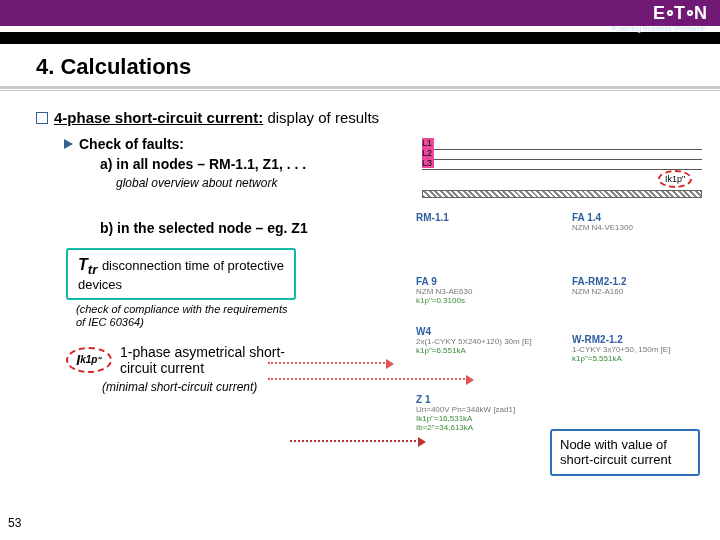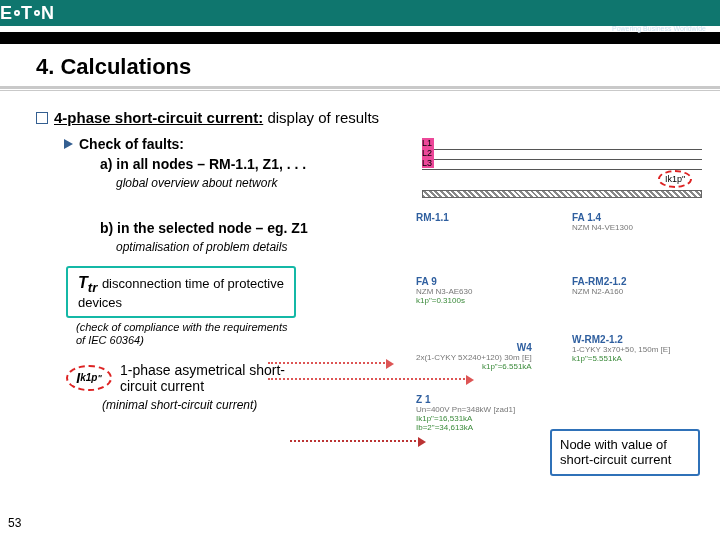--- a/index.html
+++ b/index.html
@@ -1,17 +1,17 @@
 <!DOCTYPE html>
 <html><head>
 <meta charset="utf-8">
 <style>
   * { box-sizing: border-box; margin: 0; padding: 0; }
   body { width: 720px; height: 540px; font-family: Arial, sans-serif; background: #fff; position: relative; overflow: hidden; font-size: 13px; }
-  .topbar { background: #0f766e; height: 26px; display: flex; align-items: center; padding-right: 12px; }
+  .topbar { background: #701a75; height: 26px; display: flex; justify-content: flex-end; align-items: center; padding-right: 12px; }
   .brand { color: #fff; font-weight: bold; font-size: 18px; letter-spacing: 1px; display: flex; align-items: center; }
   .brand .dot { display:inline-block; width:6px;height:6px;border:2px solid #fff;border-radius:50%;margin:0 1px; }
   .tagline { color:#cce0ee; font-size:7px; text-align:right; padding-right:14px; margin-top:-1px;}
   .blackbar { background:#000; height:12px; }
   .title { font-size: 22px; font-weight: bold; padding: 10px 0 4px 36px; }
   .hr1 { border-top: 3px solid #c9c9c9; margin: 2px 0 0 0;}
   .hr2 { border-top: 1px solid #c9c9c9; margin: 1px 0 18px 0;}
   .content { padding: 0 20px 0 36px; position: relative; }
   .bullet-row { display:flex; align-items:center; gap:6px; margin-bottom:10px;}
   .sq-bullet { width:12px;height:12px;border:1.5px solid #345f91; display:inline-block; flex:0 0 auto;}
@@ -74,21 +74,20 @@
     </span>
   </div>
 
   <div class="sub1">
     <span class="tri"></span>
     <span class="subtxt">Check of faults:</span>
   </div>
   <div class="item-a">a) in all nodes – RM-1.1, Z1, . . .</div>
   <div class="note-it">global overview about network</div>
   <div class="item-b">b) in the selected node – eg. Z1</div>
-  <div class="note-it">optimalisation of problem details</div>
 
   <div class="ttr-box">
     <span class="ttr-label">
       <span>T</span><sub class="sub-ttr">tr</sub>
     </span>
     <span> disconnection time of protective   devices</span>
   </div>
   <div class="ttr-chk">(check of compliance with the requirements of IEC 60364)</div>
 
   <div class="ik-row">
@@ -130,21 +129,21 @@
   </div>
   <div class="cell" style="left:4px; top:118px;">
     <div class="dl">FA 9</div>
     <div class="dg">NZM N3-AE630</div>
     <div class="dgreen">k1p"=0.3100s</div>
   </div>
   <div class="cell" style="left:160px; top:118px;">
     <div class="dl">FA-RM2-1.2</div>
     <div class="dg">NZM N2-A160</div>
   </div>
-  <div class="cell" style="left:4px; top:184px;text-align:right;">
+  <div class="cell" style="left:4px; top:168px;">
     <div class="dl">W4</div>
     <div class="dg">2x(1-CYKY 5X240+120) 30m [E]</div>
     <div class="dgreen">k1p"=6.551kA</div>
   </div>
   <div class="cell" style="left:160px; top:176px;">
     <div class="dl">W-RM2-1.2</div>
     <div class="dg">1-CYKY 3x70+50, 150m [E]</div>
     <div class="dgreen">k1p"=5.551kA</div>
   </div>
   <div class="cell" style="left:4px; top:236px;">

